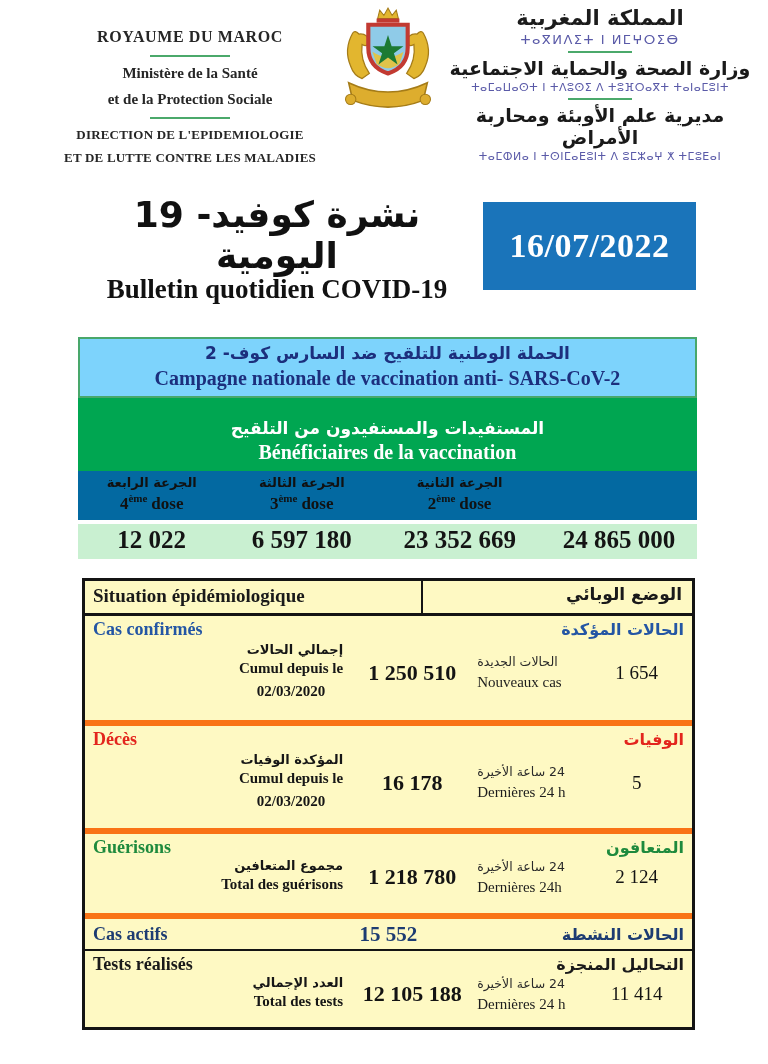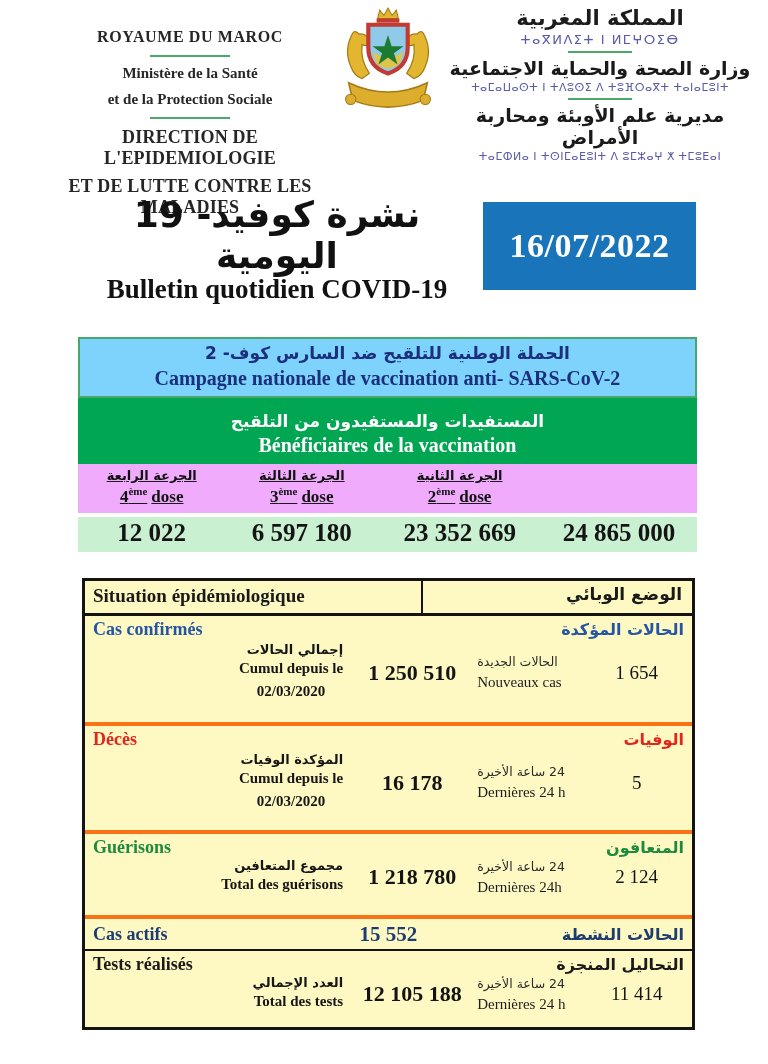--- a/index.html
+++ b/index.html
@@ -9,21 +9,21 @@
     font-family:"Liberation Serif","DejaVu Serif","DejaVu Sans",serif; color:#1a1a1a;
   }
   .ar { direction:rtl; font-family:"DejaVu Sans","Liberation Serif",sans-serif; unicode-bidi:embed; }
 
   
   .hdr-left { position:absolute; left:56px; top:28px; width:268px; text-align:center; color:#262626; }
   .hdr-left .l1 { font-size:16px; font-weight:bold; letter-spacing:.6px; }
   .grn-hr  { width:80px; height:2px; background:#4ba96b; margin:9px auto 8px; }
   .hdr-left .l2, .hdr-left .l3 { font-size:15px; font-weight:bold; margin-top:3px; }
   .hdr-left .l3 { margin-top:9px; }
-  .hdr-left .l4, .hdr-left .l5 { font-size:18px; font-weight:bold; margin-top:7px; letter-spacing:.2px; }
+  .hdr-left .l4, .hdr-left .l5 { font-size:13px; font-weight:bold; margin-top:7px; letter-spacing:.2px; }
 
   .logo { position:absolute; left:336px; top:4px; width:104px; height:114px; }
 
   .hdr-right { position:absolute; left:438px; top:6px; width:324px; text-align:center; }
   .hdr-right .ar1 { font-size:21px; font-weight:bold; color:#1c1c1c; }
   .hdr-right .tif { font-size:13px; letter-spacing:1.5px; color:#5a5aa8; font-family:"DejaVu Sans",sans-serif; margin-top:2px; }
   .grn-hr-sm { width:64px; height:2px; background:#4ba96b; margin:4px auto; }
   .hdr-right .ar2 { font-size:19px; font-weight:bold; margin-top:1px; }
   .hdr-right .tif2 { font-size:11px; letter-spacing:.5px; color:#5a5aa8; font-family:"DejaVu Sans",sans-serif; margin-top:2px; }
 
@@ -34,39 +34,39 @@
               font-size:27px; font-weight:bold; color:#111; }
   .date-box { position:absolute; left:483px; top:202px; width:213px; height:88px;
               background:#1a74ba; color:#fff; display:flex; align-items:center; justify-content:center;
               font-size:34px; font-weight:bold; letter-spacing:.5px; }
 
   
   .vax { position:absolute; left:78px; top:337px; width:619px; }
   .vax-campaign { border:2px solid #49a76b; background:#7dd3fc; text-align:center; padding:4px 0 6px; color:#1c2f7d; }
   .vax-campaign .c-ar { font-size:17px; font-weight:bold; }
   .vax-campaign .c-fr { font-size:20px; font-weight:bold; margin-top:4px; }
-  .vax-green { background:#00a651; color:#fff; text-align:center; padding:13px 0 7px; }
+  .vax-green { background:#00a651; color:#fff; text-align:center; padding:20px 0 7px; }
   .vax-green .g-ar { font-size:17px; font-weight:bold; }
   .vax-green .g-fr { font-size:20px; font-weight:bold; margin-top:3px; }
-  .vax-labels { background:#f0abfc; display:grid; grid-template-columns:141fr 146fr 156fr 149fr; padding:4px 0 6px;text-decoration:underline; }
+  .vax-labels { background:#0369a1; display:grid; grid-template-columns:141fr 146fr 156fr 149fr; padding:4px 0 6px; }
   .vax-labels .cell { text-align:center; }
   .vax-labels .d-ar { font-size:13px; font-weight:bold; color:#111; }
   .vax-labels .d-fr { font-size:17px; font-weight:bold; color:#111; margin-top:2px; }
   .vax-labels sup { font-size:11px; }
   .vax-labels .w { margin-left:4px; }
   .vax-values { display:grid; grid-template-columns:141fr 146fr 156fr 149fr; margin-top:4px; }
   .vax-values .vcell { background:#c9f0d1; text-align:center; font-size:25px; font-weight:bold; color:#141414; padding:2px 0 5px; }
 
   
   .epi { position:absolute; left:82px; top:578px; width:613px; height:452px; border:3px solid #141414; background:#fef9c3; }
   .epi-head { display:flex; height:35px; border-bottom:3px solid #141414; }
   .epi-head .h-fr { width:338px; border-right:2px solid #141414; font-size:19px; font-weight:bold; padding:4px 0 0 8px; }
   .epi-head .h-ar { flex:1; text-align:right; padding:3px 10px 0 0; font-size:17px; font-weight:bold; }
 
-  .row { border-bottom:4px solid #f97316; padding:3px 8px 4px; }
+  .row { border-bottom:6px solid #f97316; padding:3px 8px 4px; }
   .row:last-child { border-bottom:none; }
   .row-title { display:flex; justify-content:space-between; align-items:baseline; }
   .rt-fr { font-size:18px; font-weight:bold; }
   .rt-ar { font-size:16px; font-weight:bold; }
   .row-grid { display:grid; grid-template-columns:43% 22% 19% 16%; align-items:center; }
   .lblA { display:flex; flex-direction:column; align-items:flex-end; padding-right:4px; }
   .lblA .a  { font-size:13px; font-weight:bold; color:#161616; }
   .lblA .fwrap { text-align:center; font-size:15px; font-weight:bold; color:#161616; line-height:1.55; }
   .valA { text-align:center; font-size:22px; font-weight:bold; color:#141414; }
   .lblB { text-align:left; }

